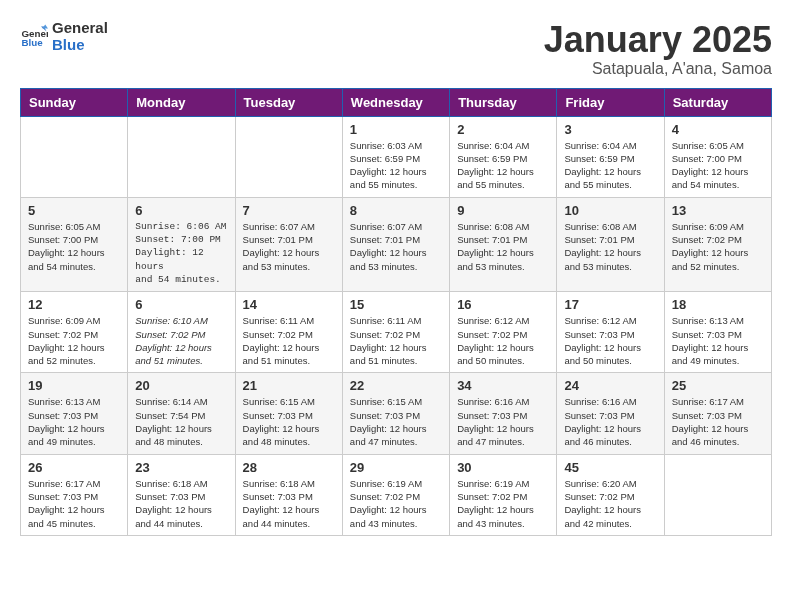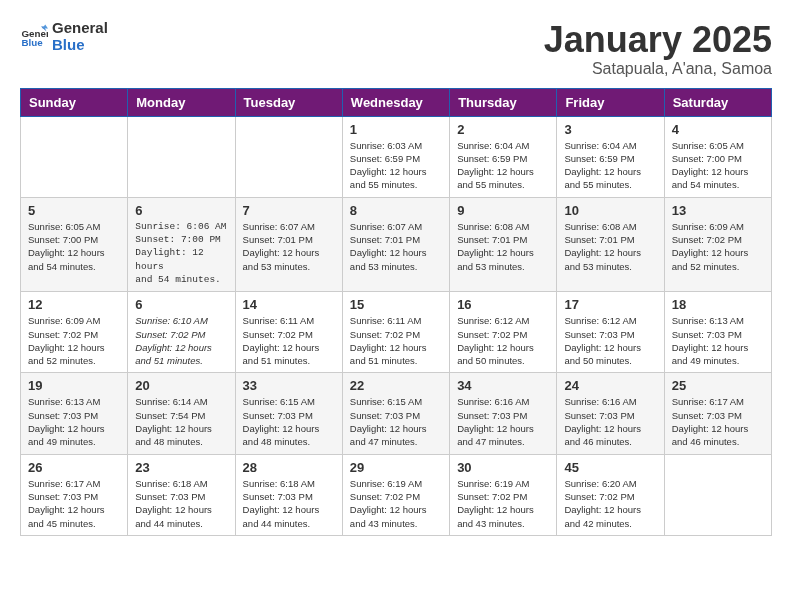--- a/index.html
+++ b/index.html
@@ -259,21 +259,21 @@
 and 49 minutes.</div>
         </td>
         <td>
           <span class="day-num">20</span>
           <div class="day-info" style="white-space: pre-line;">Sunrise: 6:14 AM
 Sunset: 7:54 PM
 Daylight: 12 hours
 and 48 minutes.</div>
         </td>
         <td>
-          <span class="day-num">33</span>
+          <span class="day-num">21</span>
           <div class="day-info" style="white-space: pre-line;">Sunrise: 6:15 AM
 Sunset: 7:03 PM
 Daylight: 12 hours
 and 48 minutes.</div>
         </td>
         <td>
           <span class="day-num">22</span>
           <div class="day-info" style="white-space: pre-line;">Sunrise: 6:15 AM
 Sunset: 7:03 PM
 Daylight: 12 hours

